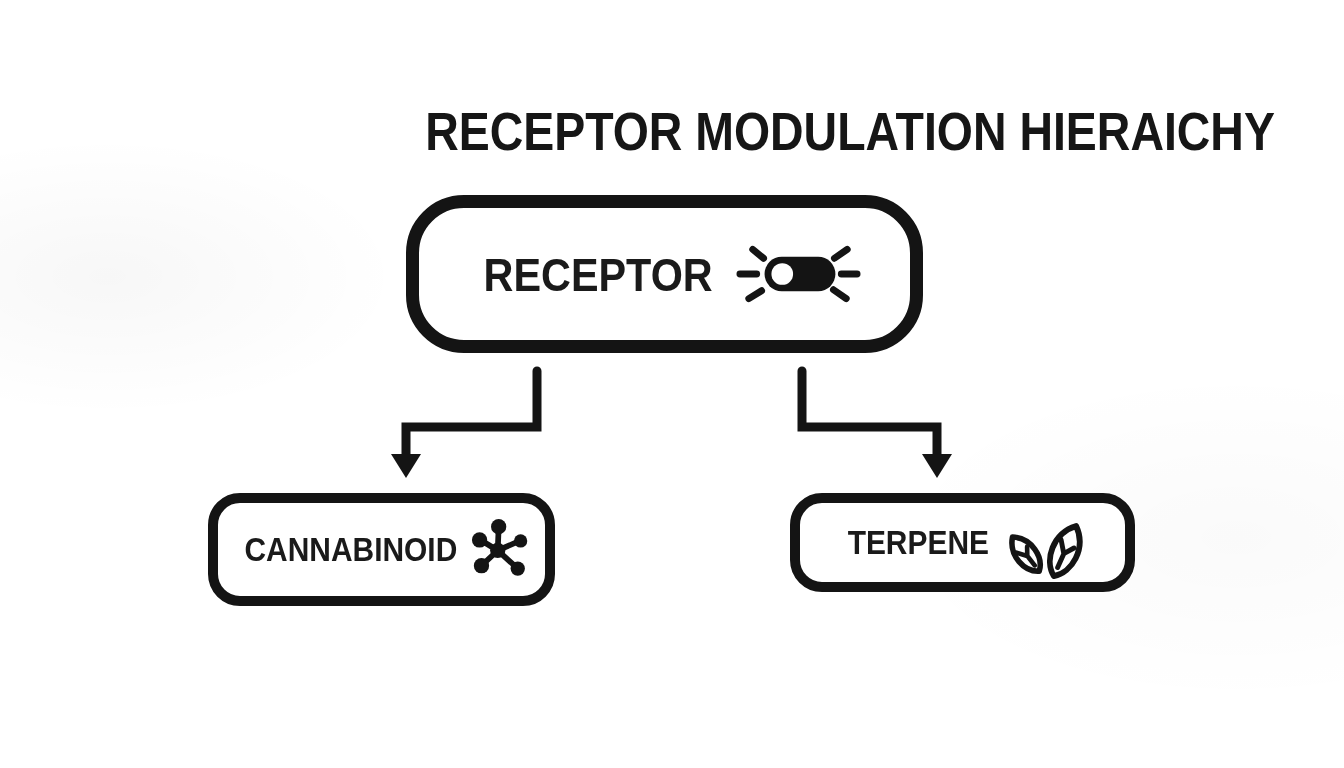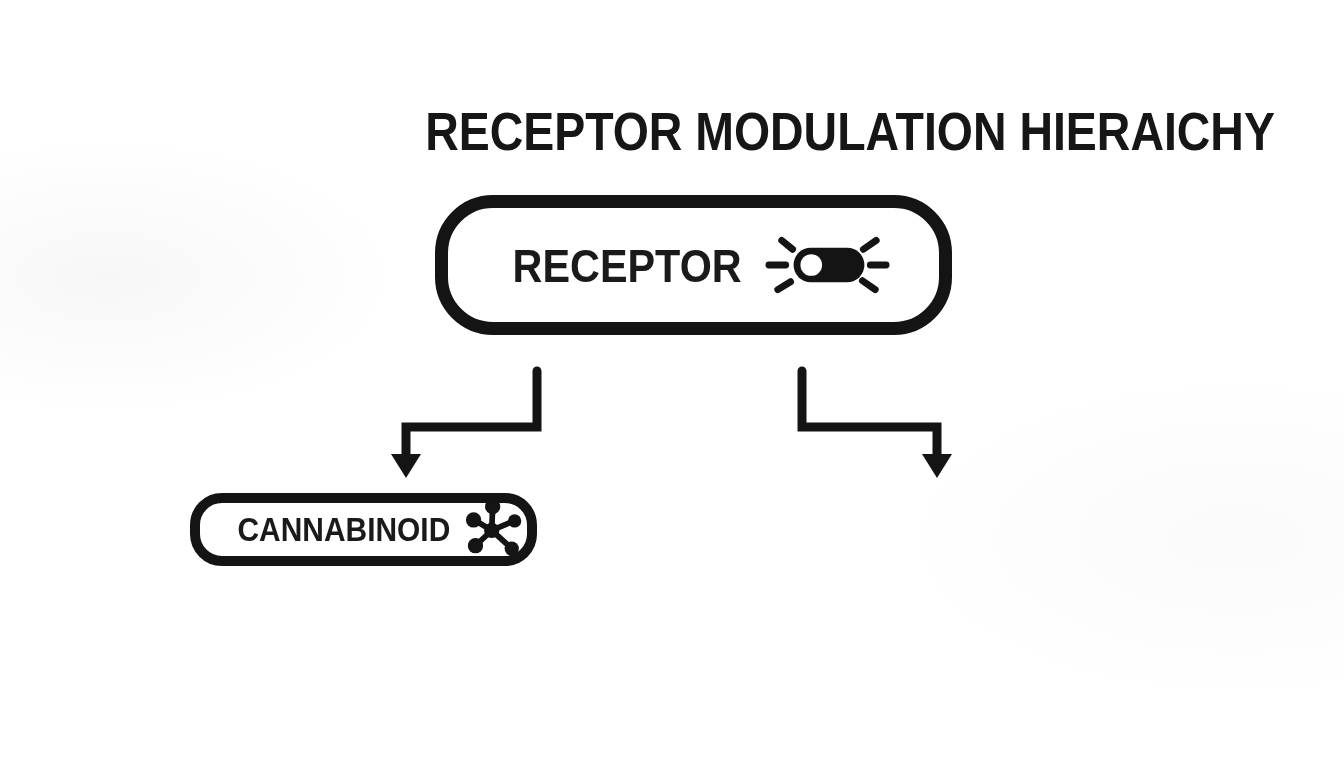--- a/index.html
+++ b/index.html
@@ -37,30 +37,30 @@
     position:absolute;
     box-sizing:border-box;
     border:13px solid #141414;
     border-radius:58px;
     background:#ffffff;
     display:flex;
     align-items:center;
     justify-content:center;
   }
   .node-root{
-    left:435px; top:195px;
-    width:517px; height:140px;
+    left:406px; top:195px;
+    width:517px; height:158px;
   }
   .node-child{
     border-width:10px;
     border-radius:32px;
   }
   .node-cannabinoid{
-    left:190px; top:493px;
-    width:347px; height:73px;justify-content:flex-end;
+    left:208px; top:493px;
+    width:347px; height:113px;
   }
   .node-terpene{
     left:790px; top:493px;
     width:345px; height:99px;
   }
   .node-label{
     font-weight:bold;
     color:#1a1a1a;
     white-space:nowrap;
     display:inline-block;
@@ -137,14 +137,31 @@
           <circle cx="29" cy="8" r="8"></circle>
           <circle cx="9" cy="22" r="8"></circle>
           <circle cx="52" cy="23" r="7"></circle>
           <circle cx="11" cy="49" r="8"></circle>
           <circle cx="49" cy="52" r="7.5"></circle>
         </g>
       </svg>
     </div>
   </div>
 
+  <div class="node node-child node-terpene">
+    <div class="node-content">
+      <span class="node-label child-label">TERPENE</span>
+      <svg class="icon" width="78" height="72" viewBox="0 0 80 74">
+
+        <g transform="translate(31,66) rotate(-38) scale(0.95)" stroke="#141414" fill="none" stroke-linecap="round" stroke-linejoin="round">
+          <path d="M0,0 C-13,-9 -16,-33 0,-47 C16,-33 13,-9 0,0 Z" stroke-width="6"></path>
+          <path d="M0,-8 L0,-21 M0,-21 L-7,-31 M0,-21 L6,-29" stroke-width="5"></path>
+        </g>
+
+        <g transform="translate(46,71) rotate(24) scale(1.2)" stroke="#141414" fill="none" stroke-linecap="round" stroke-linejoin="round">
+          <path d="M0,0 C-13,-9 -16,-33 0,-47 C16,-33 13,-9 0,0 Z" stroke-width="5"></path>
+          <path d="M0,-8 L0,-21 M0,-21 L-7,-31 M0,-21 L6,-29" stroke-width="4.2"></path>
+        </g>
+      </svg>
+    </div>
+  </div>
 
 </div>
 
 </body></html>

